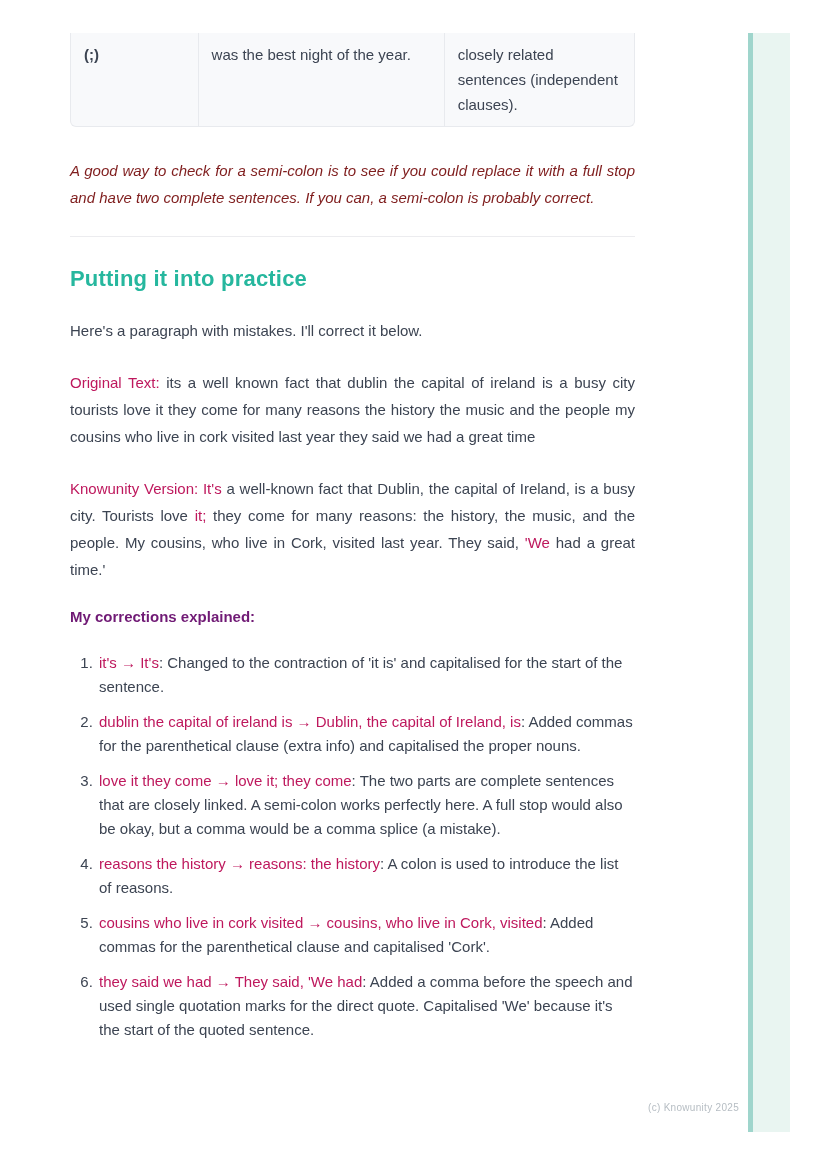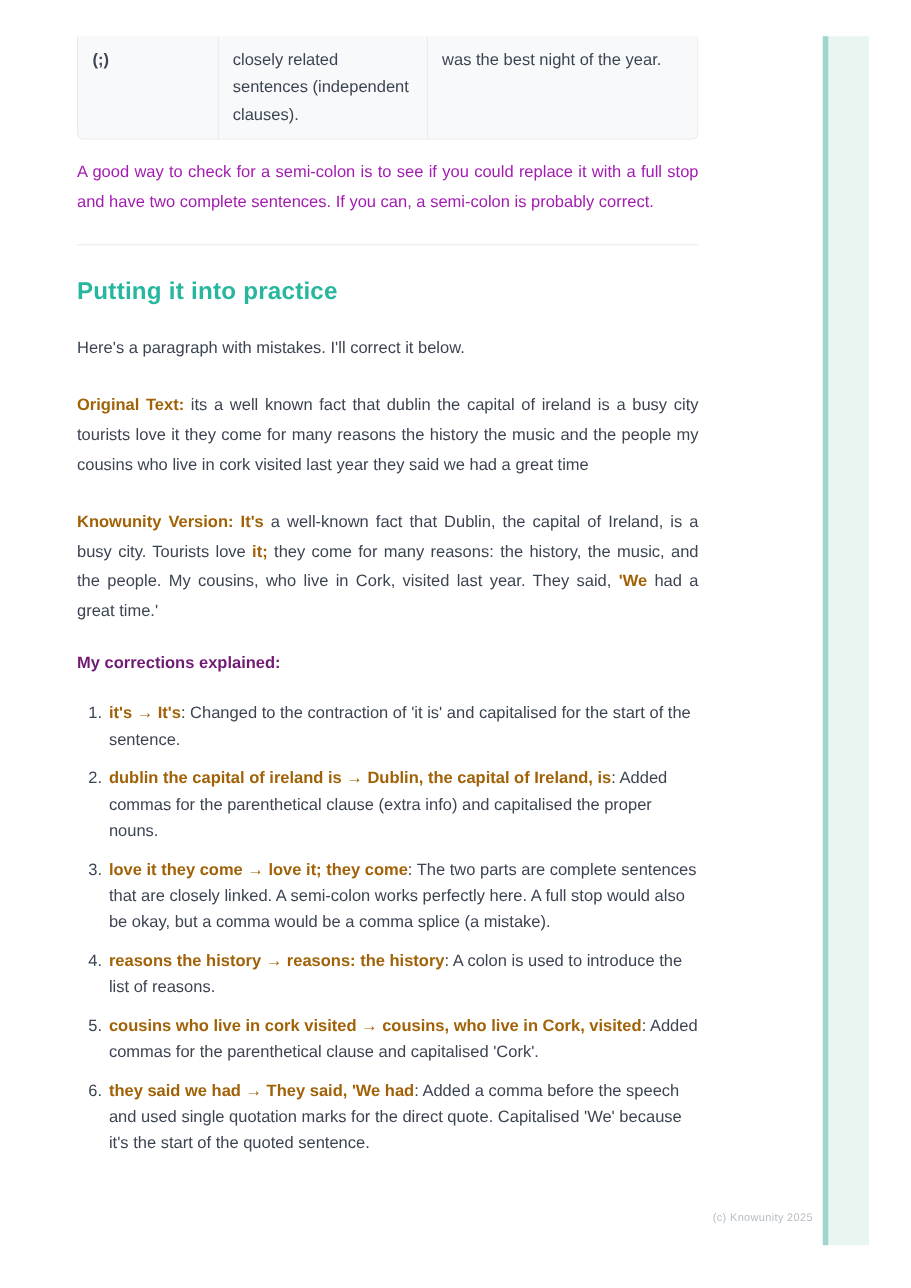--- a/index.html
+++ b/index.html
@@ -29,57 +29,57 @@
     border-radius:0 0 6px 6px;
     overflow:hidden;
   }
   .table-frag .cell{
     padding:9px 12px 0 13px; line-height:25px; font-size:15px;
   }
   .cell.c1{ width:127px; font-weight:700; }
   .cell.c2{ width:191px; border-left:1px solid #e8eaee; }
   .cell.c3{ width:247px; border-left:1px solid #e8eaee; }
   .tip{
-    margin-top:16px; line-height:27px;
-    text-align:justify; color:#a21caf;
+    margin-top:30px; font-style:italic; line-height:27px;
+    text-align:justify; color:#7f1d1d;
   }
   .rule{
     border:none; border-top:1px solid #ececef;
     margin:25px 0 29px 0;
   }
   .section-heading{
     font-size:22px; font-weight:700; color:#26b79e;
     letter-spacing:0.2px; margin-bottom:25px;
   }
   .intro{ line-height:27px; margin-bottom:25px; }
   .para{
     line-height:27px; text-align:justify; margin-bottom:25px;
   }
-  .para b, .label b, .table-frag b, .corrections b { font-weight:700; color:#a16207; }
+  .para b, .label b, .table-frag b, .corrections b { font-weight:400; color:#be185d; }
   .label{ font-weight:700; color:#701a75; margin-bottom:26px; }
   .corrections{
     margin-left:27px; line-height:24px;
   }
   .corrections li{ margin-bottom:11px; padding-left:2px; }
 </style>
 </head>
 <body>
 
 <div class="page">
 
   <div class="accent-bar"></div>
 
   <div class="watermark">(c) Knowunity 2025</div>
 
   <div class="content">
 
     <div class="table-frag">
       <div class="cell c1">(;)</div>
+      <div class="cell c3">was the best night of the year.</div>
       <div class="cell c2">closely related sentences (independent clauses).</div>
-      <div class="cell c3">was the best night of the year.</div>
     </div>
 
     <p class="tip">A good way to check for a semi-colon is to see if you could replace it with a full stop and have two complete sentences. If you can, a semi-colon is probably correct.</p>
 
     <hr class="rule">
 
     <h2 class="section-heading">Putting it into practice</h2>
 
     <p class="intro">Here's a paragraph with mistakes. I'll correct it below.</p>
 

